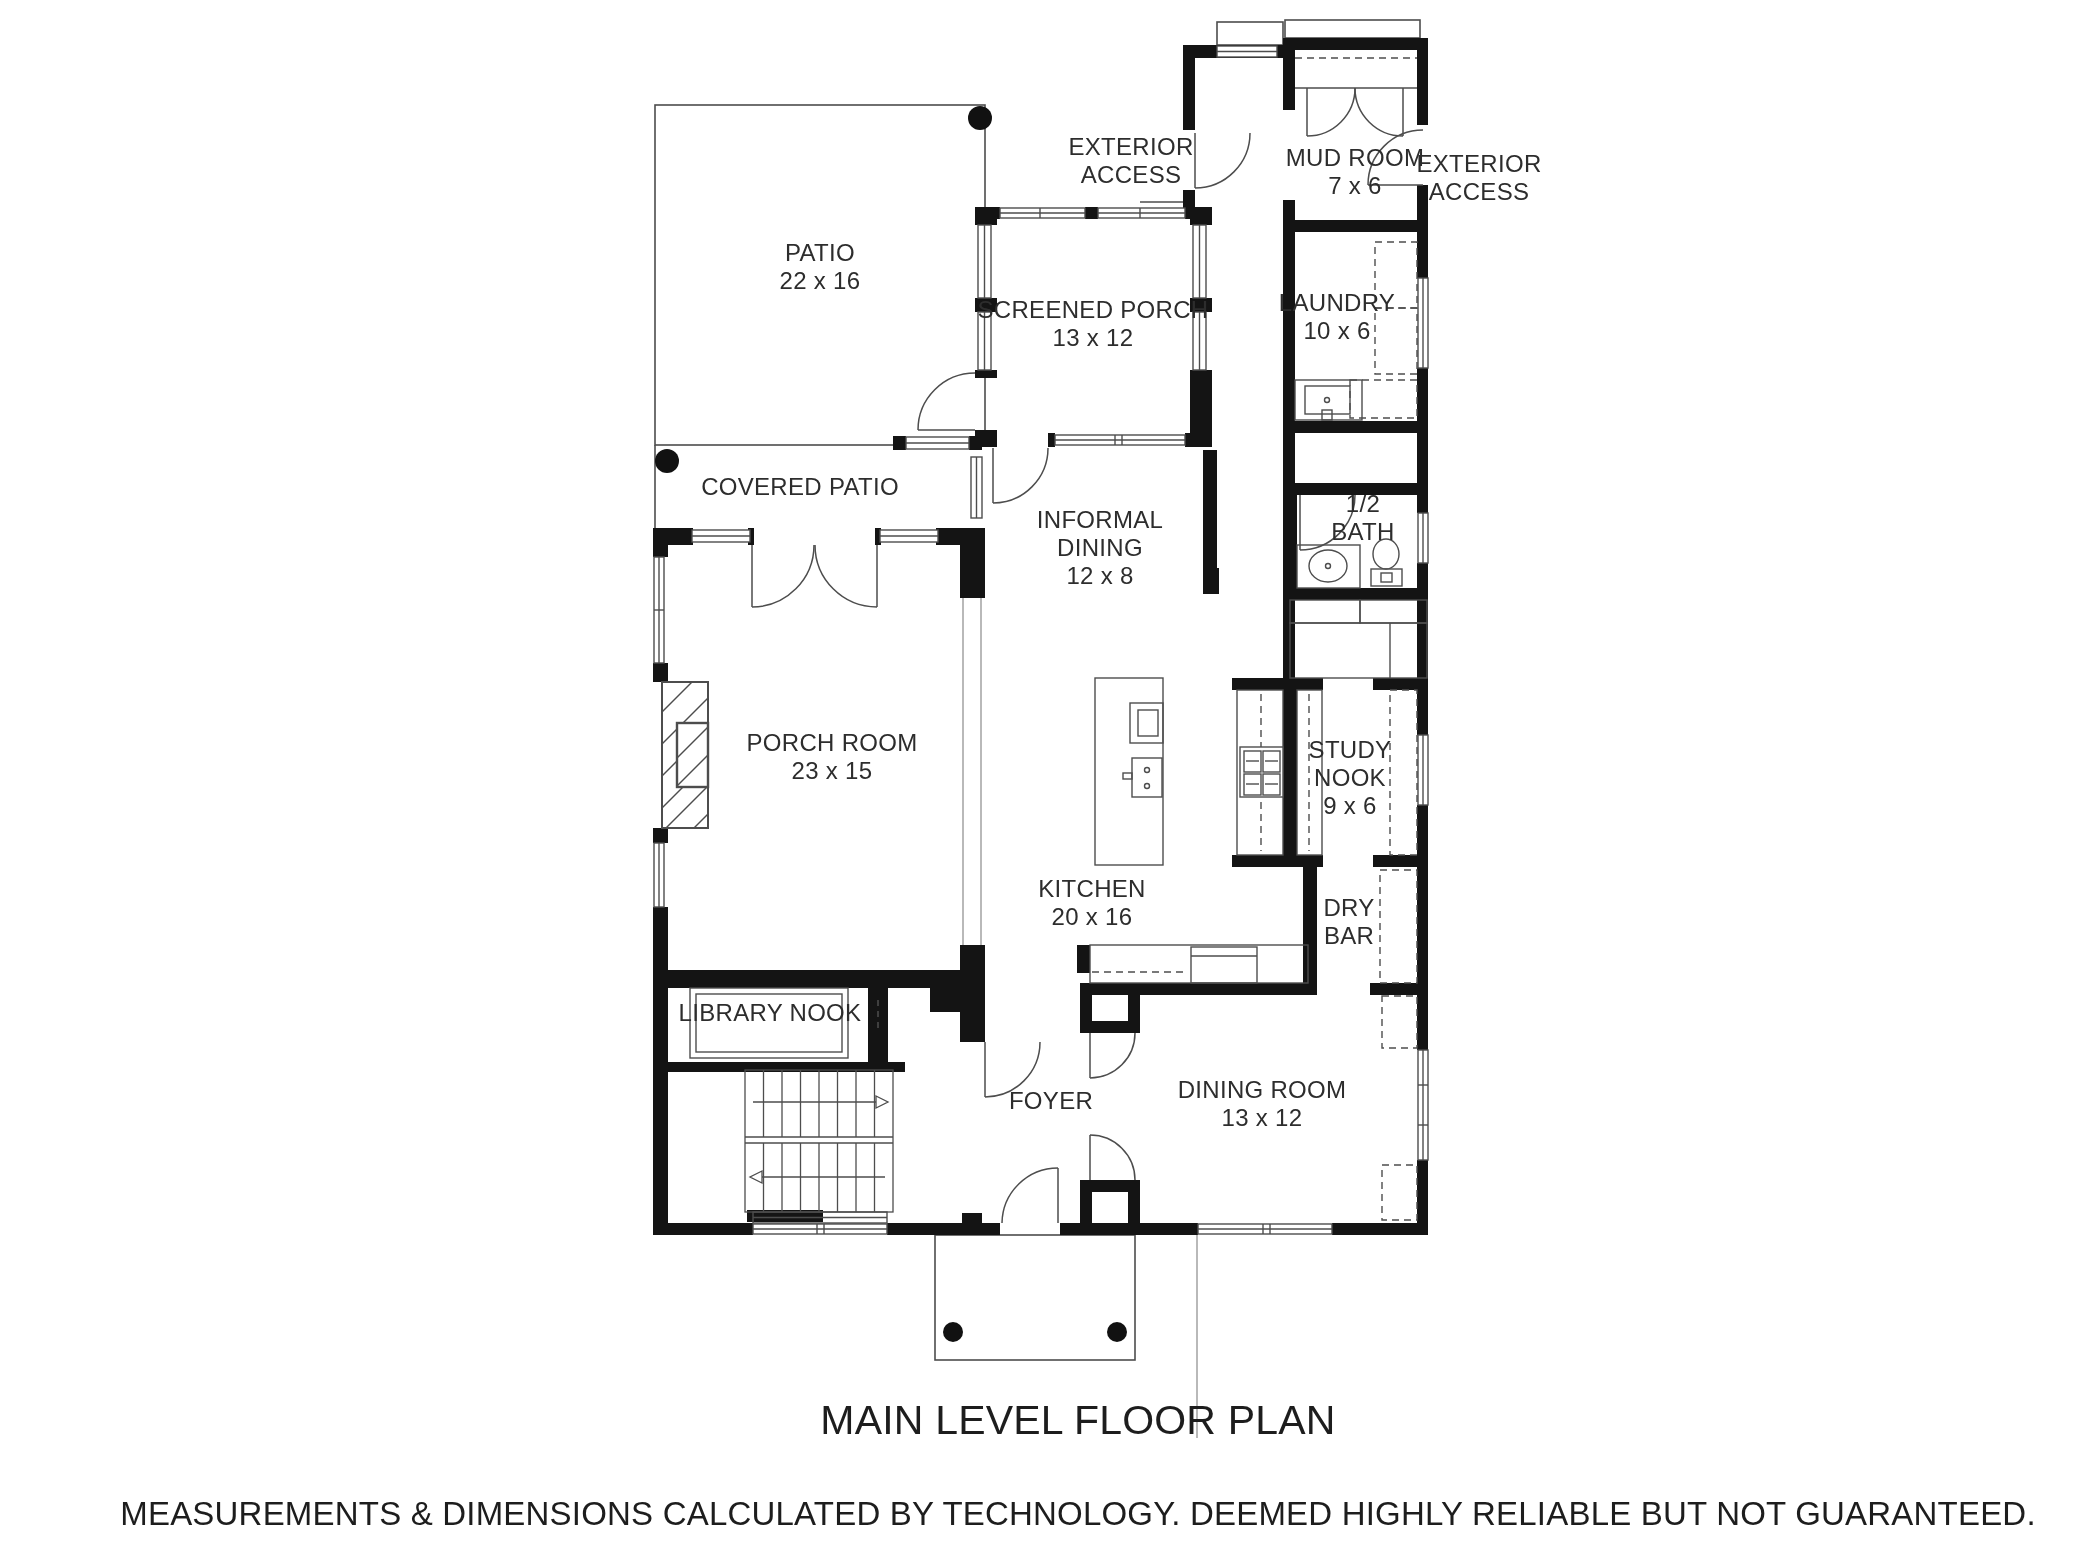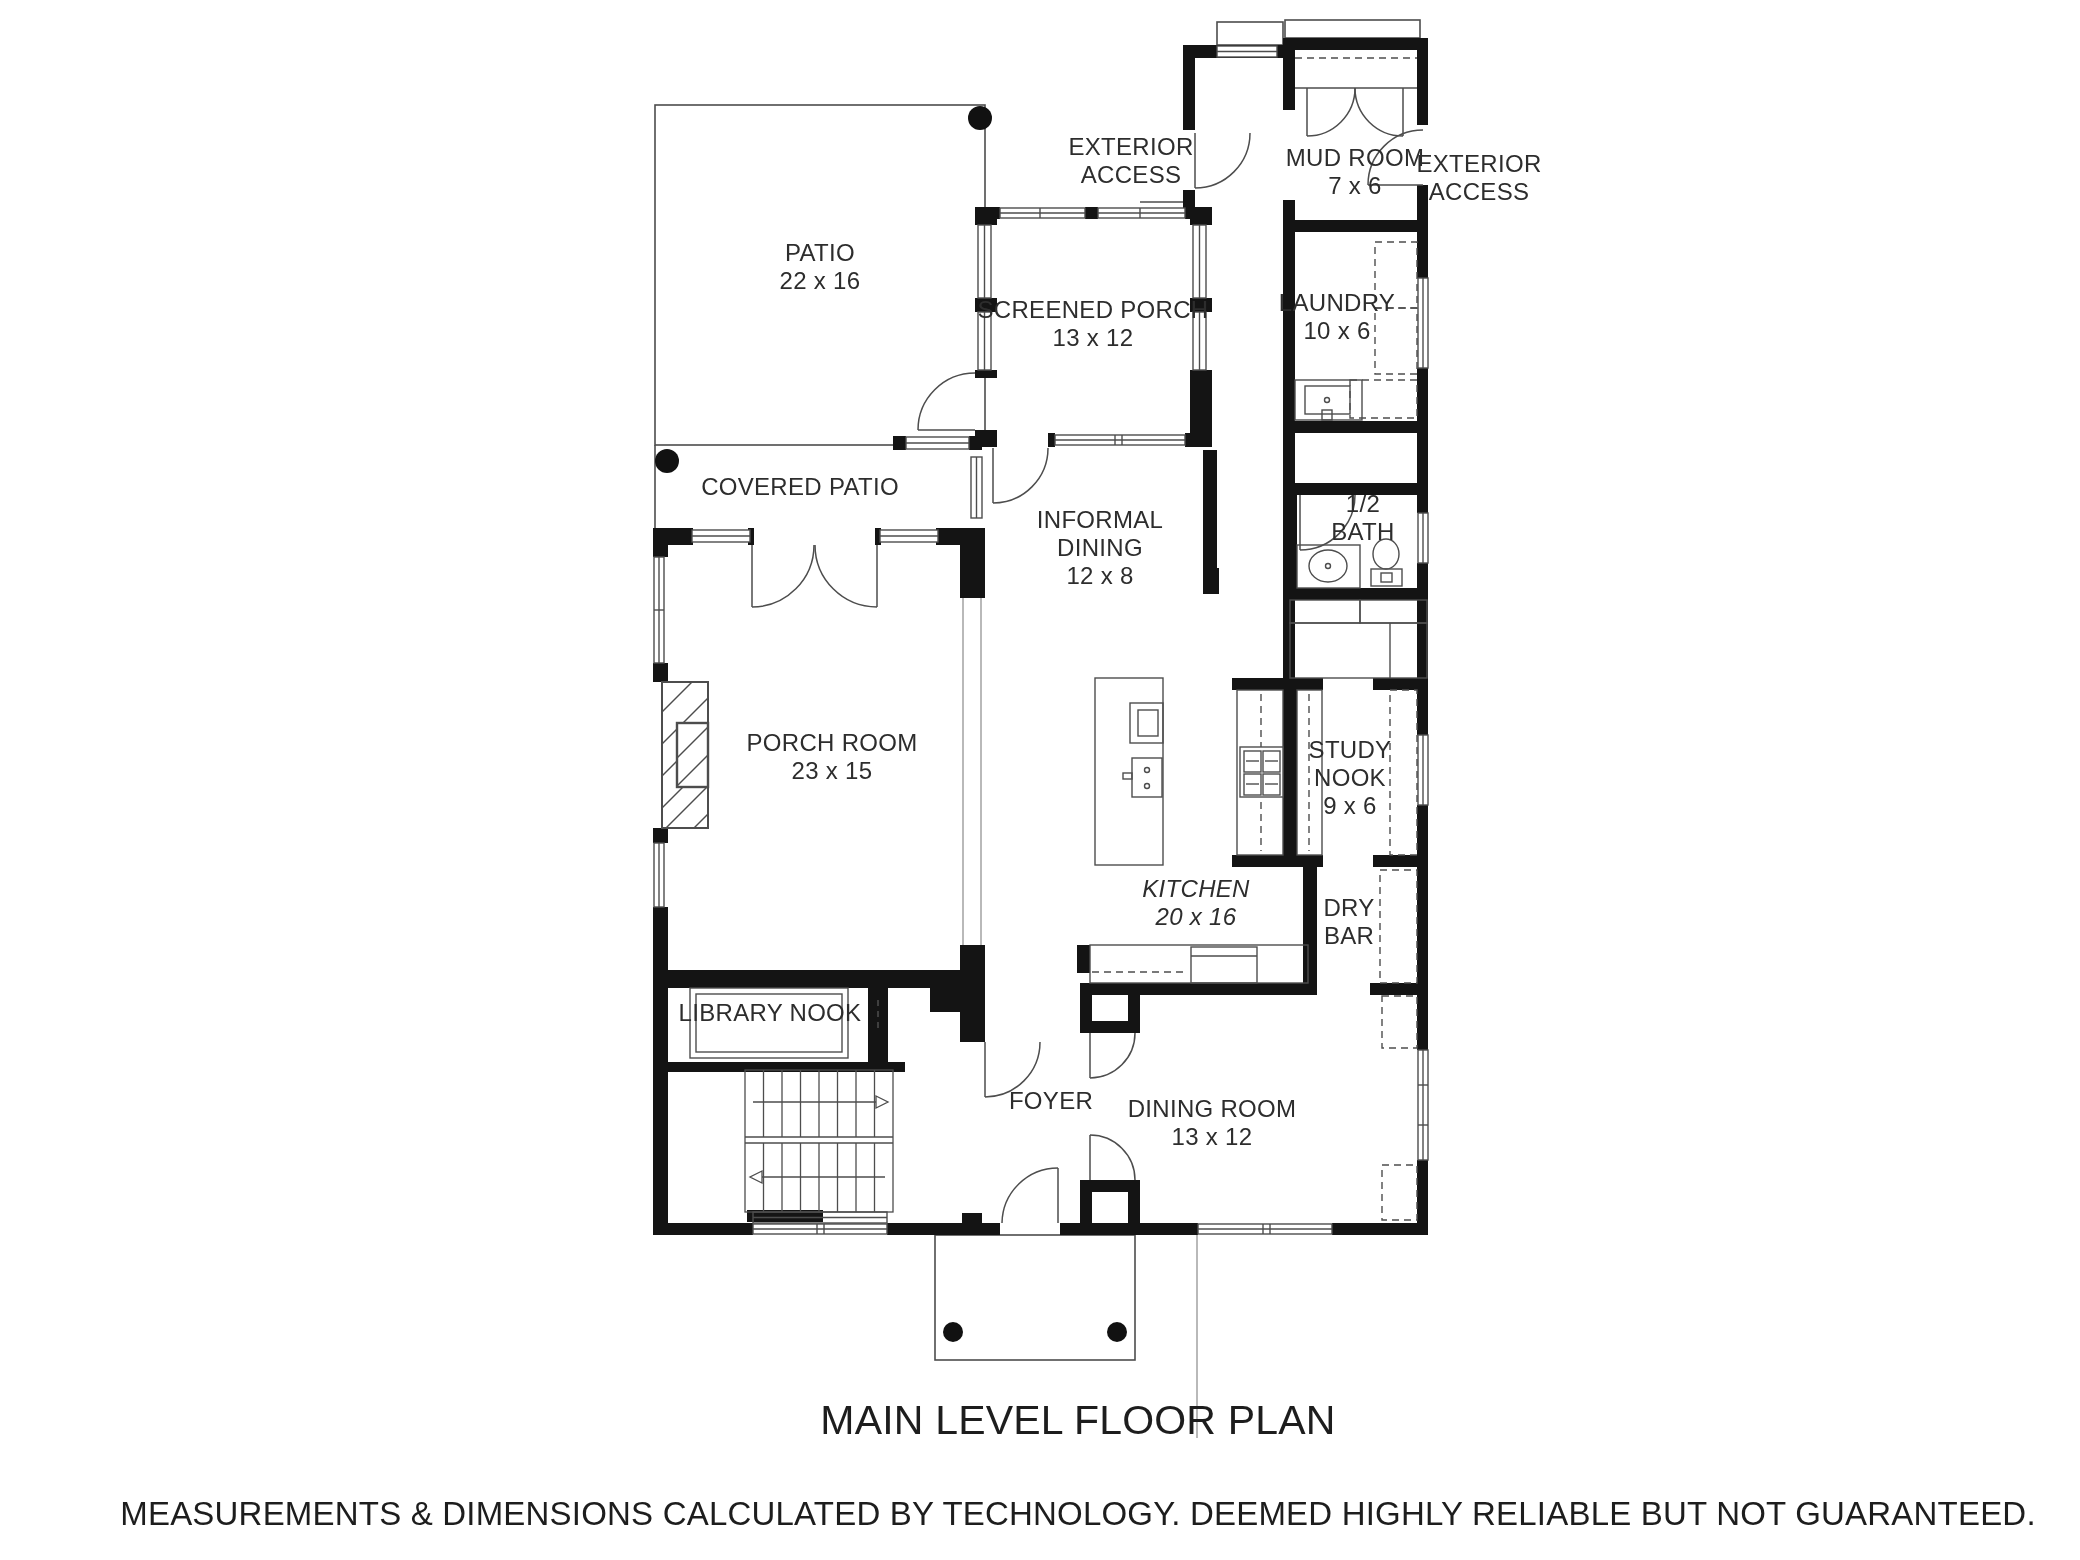--- a/index.html
+++ b/index.html
@@ -452,38 +452,38 @@
     <span class="wrap">INFORMAL DINING</span>
     <span class="dims">12 x 8</span>
   </div>
   <div class="lbl" style="left:1363px;top:518px;width:80px;">
     <span class="wrap">1/2 BATH</span>
   </div>
   <div class="lbl" style="left:832px;top:757px;">
     <span>PORCH ROOM</span>
     <span class="dims">23 x 15</span>
   </div>
-  <div class="lbl" style="left:1196px;top:903px;font-style:italic;">
+  <div class="lbl" style="left:1092px;top:903px;">
     <span>KITCHEN</span>
     <span class="dims">20 x 16</span>
   </div>
   <div class="lbl" style="left:1350px;top:778px;width:110px;">
     <span class="wrap">STUDY NOOK</span>
     <span class="dims">9 x 6</span>
   </div>
   <div class="lbl" style="left:1349px;top:922px;width:70px;">
     <span class="wrap">DRY BAR</span>
   </div>
   <div class="lbl" style="left:770px;top:1013px;">
     <span>LIBRARY NOOK</span>
   </div>
   <div class="lbl" style="left:1051px;top:1101px;">
     <span>FOYER</span>
   </div>
-  <div class="lbl" style="left:1212px;top:1104px;margin-top:19px;">
+  <div class="lbl" style="left:1262px;top:1104px;">
     <span>DINING ROOM</span>
     <span class="dims">13 x 12</span>
   </div>
 
   <div class="title-line" style="left:1078px;top:1420px;">MAIN LEVEL FLOOR PLAN</div>
   <div class="disclaimer" style="left:1078px;top:1514px;">MEASUREMENTS &amp; DIMENSIONS CALCULATED BY TECHNOLOGY. DEEMED HIGHLY RELIABLE BUT NOT GUARANTEED.</div>
 
 </div>
 
 </body></html>

